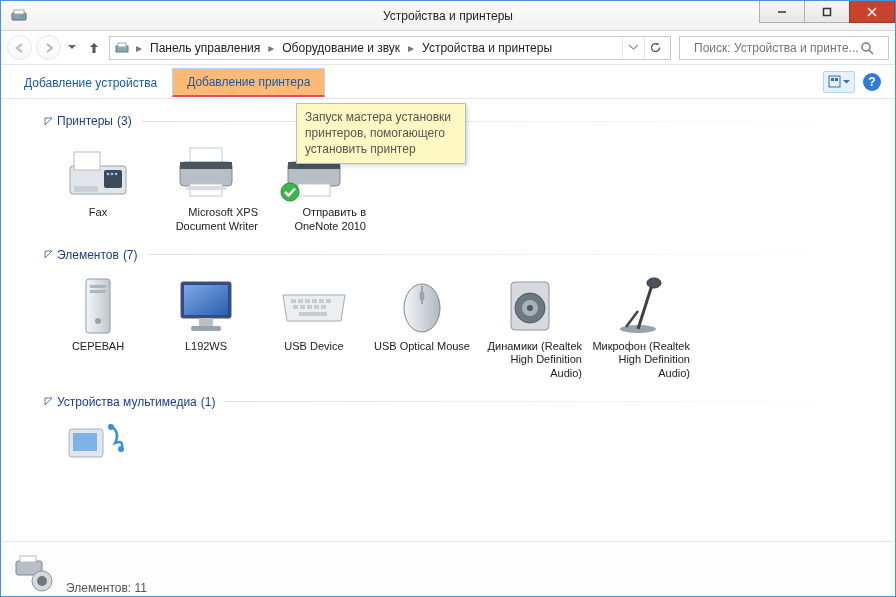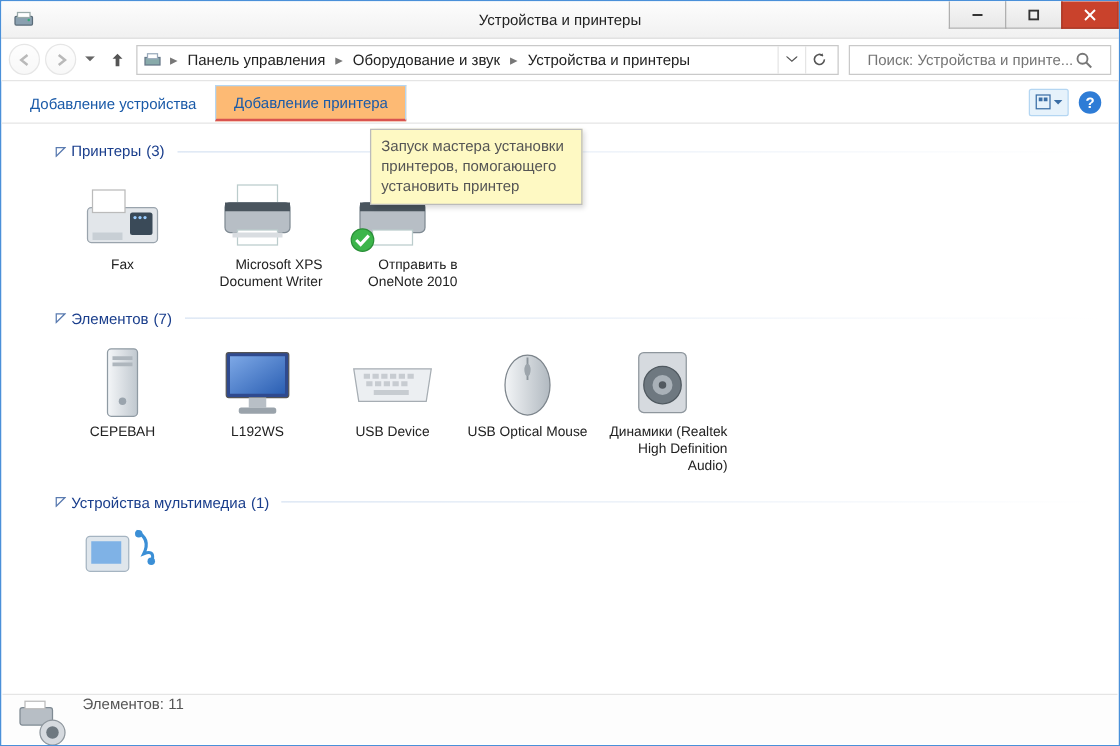--- a/index.html
+++ b/index.html
@@ -41,21 +41,21 @@
   .content::-webkit-scrollbar-track { background:#f0f0f0;}
   .content::-webkit-scrollbar-thumb { background:#c2c2c2; border:1px solid #a9a9a9;}
   .section-header { display:flex; align-items:center; gap:4px; color:#1a3e8c; margin:8px 0 6px 0; font-size:12px;}
   .section-header .tri { width:9px; height:9px; display:inline-block;}
   .section-header .line { flex:1; height:1px; background:linear-gradient(to right,#d6e2f2,transparent); margin-left:6px;}
   .items { display:flex; flex-wrap:wrap; gap:0;}
   .item { width:108px; display:flex; flex-direction:column; align-items:center; padding:6px 2px; text-align:right;}
   .item .icon { width:72px; height:64px; display:flex; align-items:center; justify-content:center; position:relative;}
   .item .label { font-size:11px; color:#222; line-height:1.25; margin-top:2px; word-break:break-word;}
   
-  .statusbar { position:absolute; left:1px; right:1px; bottom:1px; height:40px; border-top:1px solid #e5e5e5; background:#fdfdfd; display:flex; align-items:flex-start; padding:0 10px; gap:10px;}
+  .statusbar { position:absolute; left:1px; right:1px; bottom:1px; height:54px; border-top:1px solid #e5e5e5; background:#fdfdfd; display:flex; align-items:flex-end; padding:0 10px; gap:10px;}
   .status-icon { width:44px; height:44px; display:flex; align-items:center; justify-content:center;}
   .status-text { color:#555;}
   
   svg { display:block;}
   .check { position:absolute; left:2px; bottom:2px;}
 </style>
 </head>
 <body>
 
 <div class="titlebar">
@@ -311,20 +311,31 @@
       <div class="icon">
         <svg width="58" height="60" viewBox="0 0 58 60">
             <rect x="10" y="6" width="38" height="48" rx="4" fill="#d6dadf" stroke="#8e969d"></rect>
             <circle cx="29" cy="32" r="15" fill="#6e7880" stroke="#4f585f"></circle>
             <circle cx="29" cy="32" r="8" fill="#a9b1b8"></circle>
             <circle cx="29" cy="32" r="3" fill="#52595f"></circle>
           </svg>
       </div>
       <div class="label">Динамики (Realtek High Definition Audio)</div>
     </div>
+    <div class="item">
+      <div class="icon">
+        <svg width="60" height="62" viewBox="0 0 60 62">
+            <ellipse cx="30" cy="54" rx="18" ry="4" fill="#9aa2a9"></ellipse>
+            <line x1="30" y1="54" x2="44" y2="10" stroke="#3a434a" stroke-width="3"></line>
+            <ellipse cx="46" cy="8" rx="7" ry="5" fill="#4b5258" stroke="#2e353a"></ellipse>
+            <line x1="18" y1="52" x2="30" y2="36" stroke="#3a434a" stroke-width="2.5"></line>
+          </svg>
+      </div>
+      <div class="label">Микрофон (Realtek High Definition Audio)</div>
+    </div>
   </div>
 
   <div class="section-header">
     <span class="tri">
         <svg width="9" height="9" viewBox="0 0 9 9">
           <path d="M1 1 L8 1 L1 8 Z" fill="#fff" stroke="#5a7bb0"></path>
         </svg>
       </span>
     <span>Устройства мультимедиа</span>
     <span>(1)</span>

